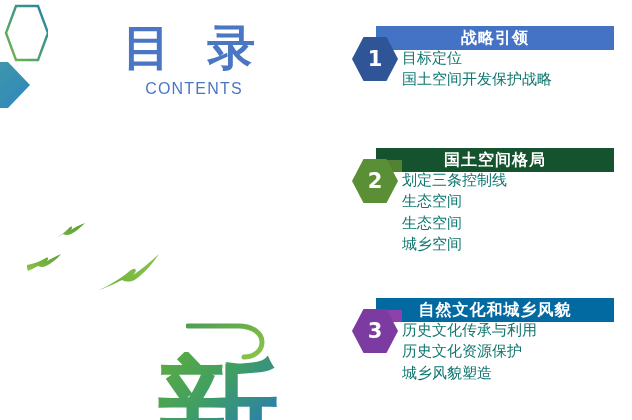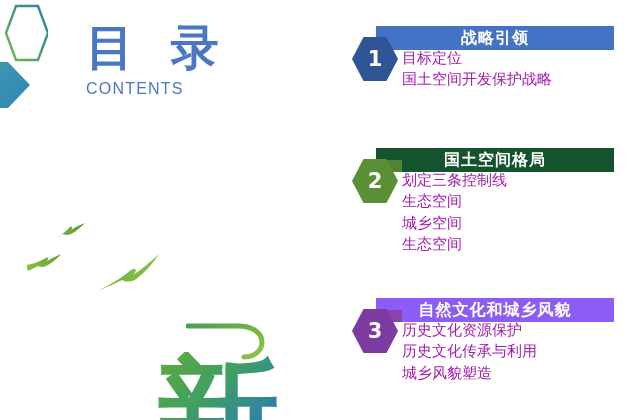--- a/index.html
+++ b/index.html
@@ -64,21 +64,21 @@
     -webkit-text-fill-color: transparent;
     user-select: none;
   }
 
   
   .title-block {
     position: absolute;
     left: 86px;
     top: 22px;
     width: 216px;
-    text-align: left;
+    text-align: center;
   }
   .title-cn {
     font-size: 48px;
     font-weight: 700;
     color: #4a77c4;
     letter-spacing: 10px;
     line-height: 1.08;
     font-family: "DejaVu Sans", "Liberation Sans", sans-serif;
   }
   .title-en {
@@ -151,31 +151,31 @@
 
   .items {
     position: absolute;
     left: 50px;
     top: 22px;
     width: 230px;
   }
   .item {
     font-size: 15px;
     line-height: 1.42;
-    color: #a21caf;
+    color: #0f766e;
     white-space: nowrap;
     font-family: "DejaVu Sans", "Liberation Sans", sans-serif;
   }
 
   
   .s1 .bar   { background: #4472c4; }
   .s1 .badge-num { background: #2f5597; }
   .s2 .bar   { background: #14532d; }
   .s2 .badge-num { background: #5b8f36; }
-  .s3 .bar   { background: #8b5cf6; }
+  .s3 .bar   { background: #0369a1; }
   .s3 .badge-num { background: #7b3ba0; }
 
   
   .notch {
     position: absolute;
     width: 26px;
     height: 12px;
     left: 24px;
     top: 12px;
     clip-path: polygon(0 0, 100% 0, 100% 100%, 0 100%);
@@ -284,34 +284,34 @@
       <div class="bar">
         <span class="bar-label">国土空间格局</span>
       </div>
       <div class="notch"></div>
       <div class="badge">
         <div class="badge-num">2</div>
       </div>
       <div class="items">
         <div class="item">划定三条控制线</div>
         <div class="item">生态空间</div>
+        <div class="item">生态空间</div>
         <div class="item">城乡空间</div>
-        <div class="item">生态空间</div>
       </div>
     </div>
 
     <div class="section s3">
       <div class="bar">
         <span class="bar-label">自然文化和城乡风貌</span>
       </div>
       <div class="notch"></div>
       <div class="badge">
         <div class="badge-num">3</div>
       </div>
       <div class="items">
+        <div class="item">历史文化传承与利用</div>
         <div class="item">历史文化资源保护</div>
-        <div class="item">历史文化传承与利用</div>
         <div class="item">城乡风貌塑造</div>
       </div>
     </div>
 
   </div>
 </div>
 
 </body></html>

